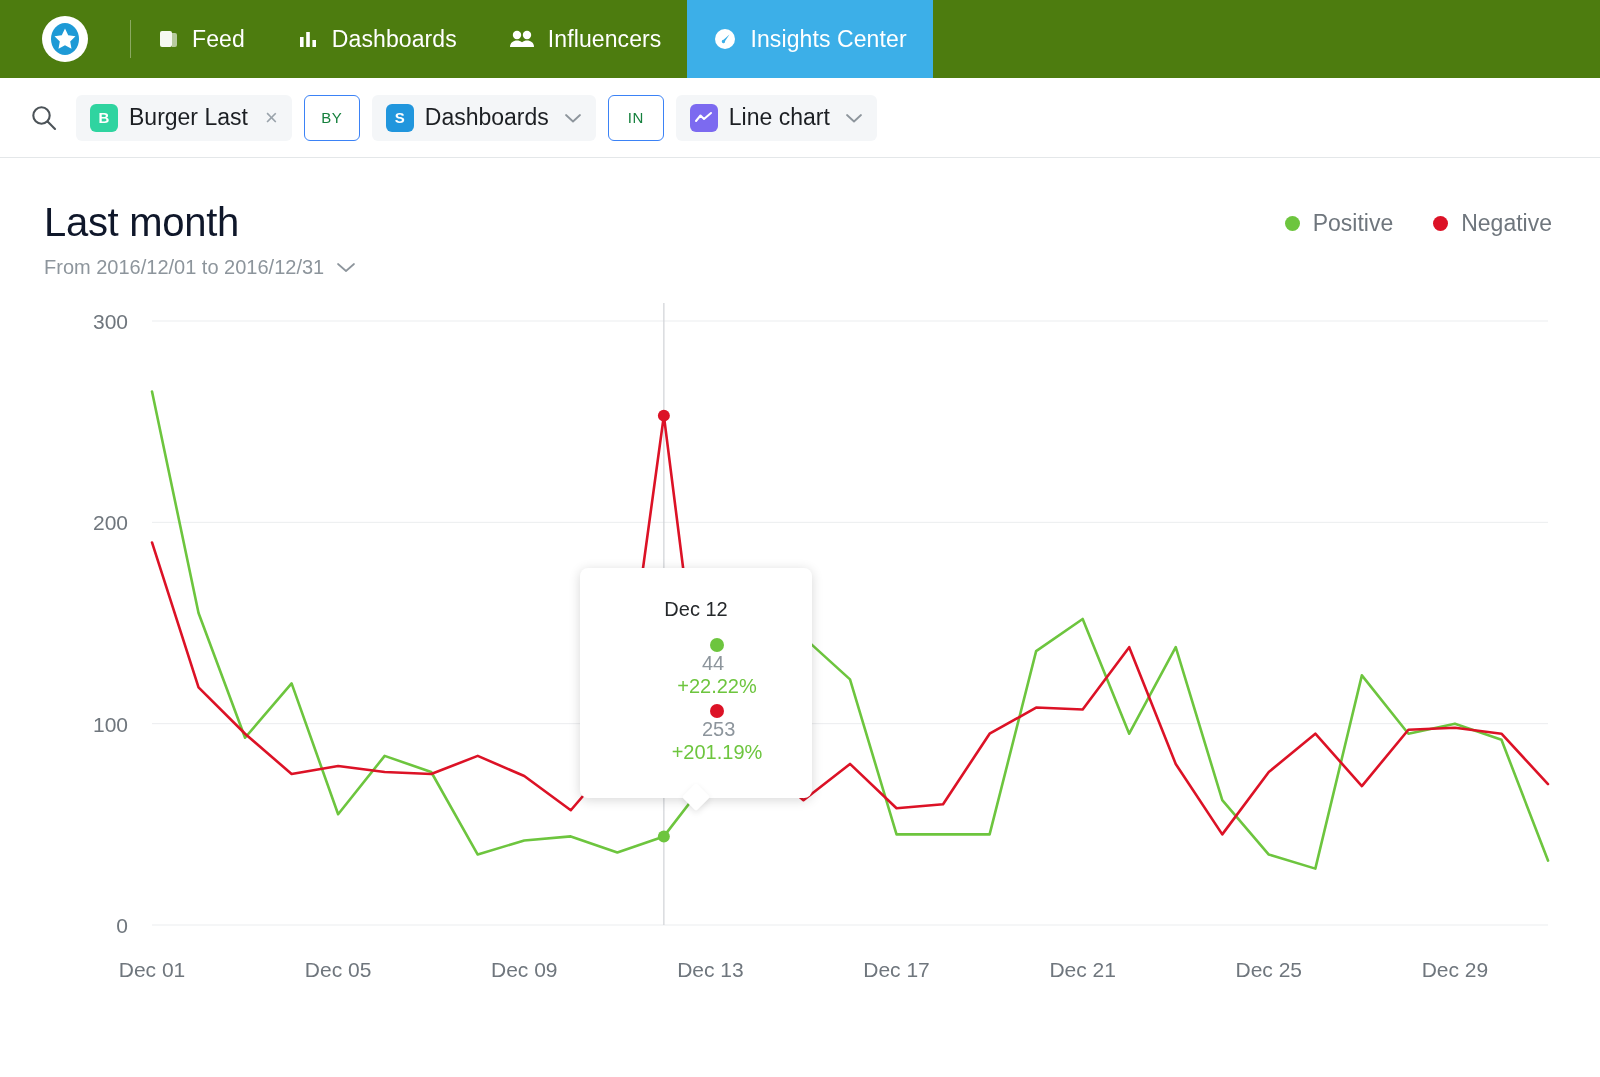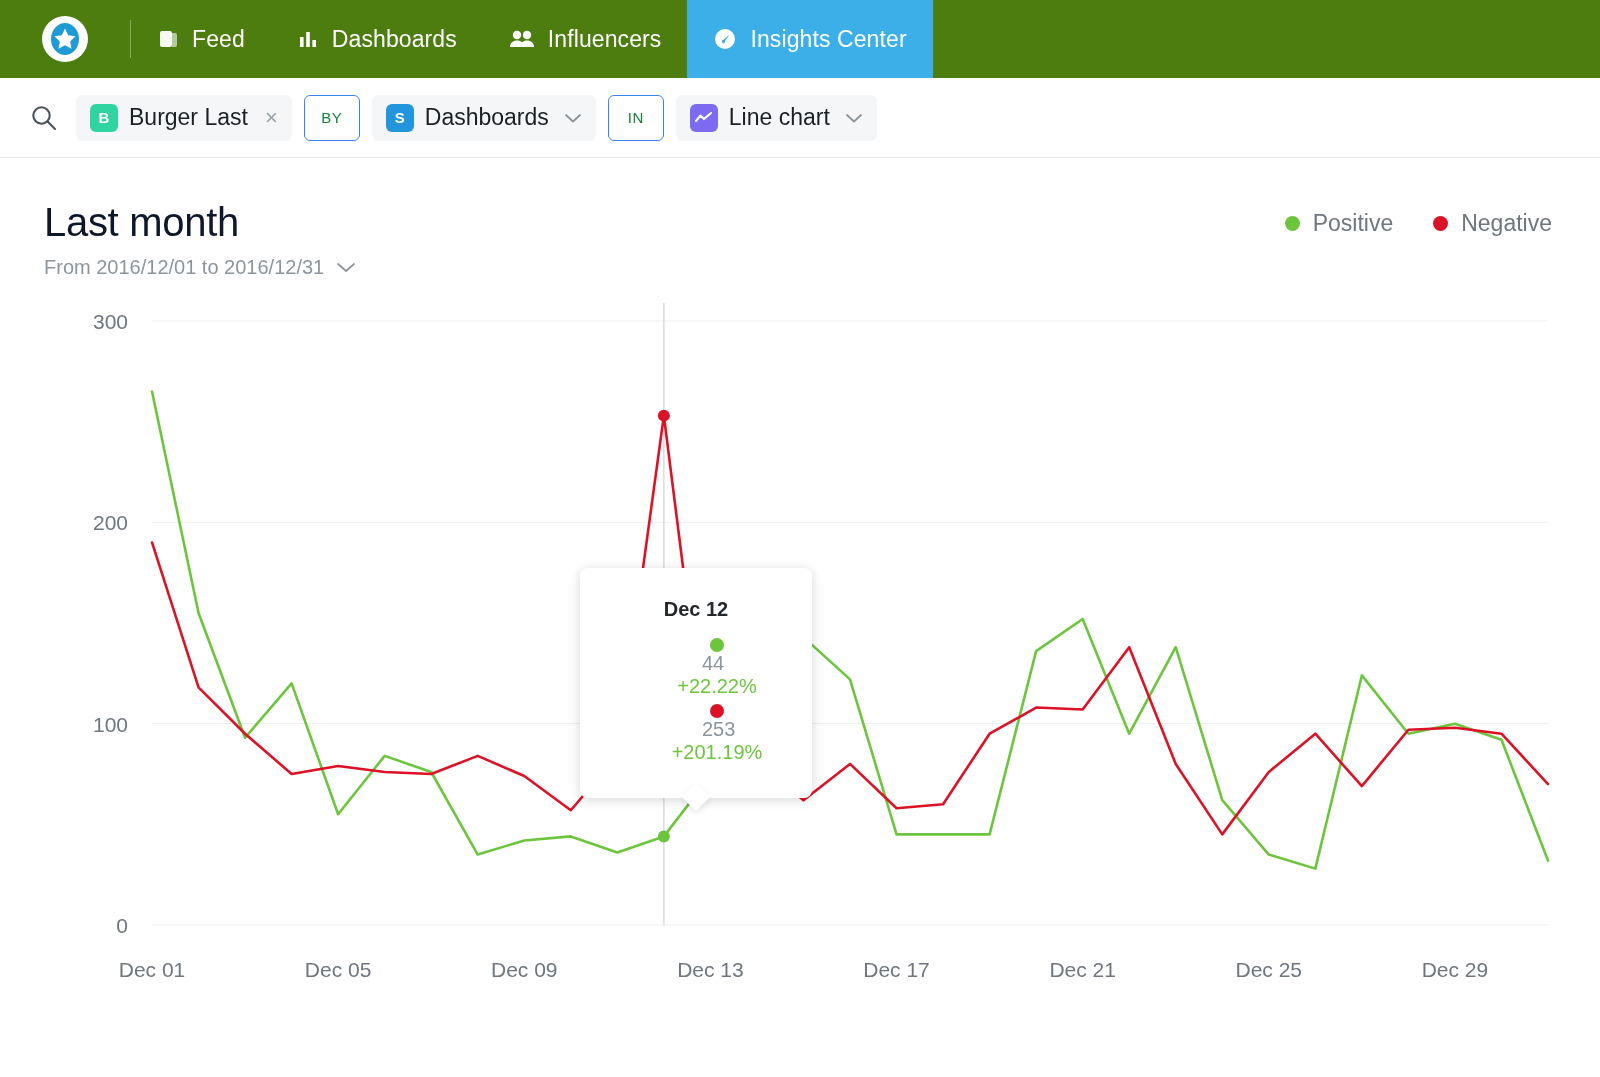--- a/index.html
+++ b/index.html
@@ -123,21 +123,21 @@
     content: ""; position: absolute;
     bottom: -9px; left: 50%; margin-left: -10px;
     width: 20px; height: 20px;
     background: #ffffff;
     transform: rotate(45deg);
     box-shadow: 2px 2px 6px rgba(0,0,0,0.10);
     border-radius: 2px;
   }
   .tt-title {
     position: relative; z-index: 2;
-    text-align: center; font-size: 20px; font-weight: bold; color: #25282b;
+    text-align: center; font-size: 20px; font-weight: normal; color: #25282b;
     margin-bottom: 17px;
   }
   .tt-row {
     position: relative; z-index: 2;
     display: flex; align-items: center;
     padding: 0 0 0 42px;
     margin-bottom: 6px;
     font-size: 20px;
     flex-direction: column;
   }

